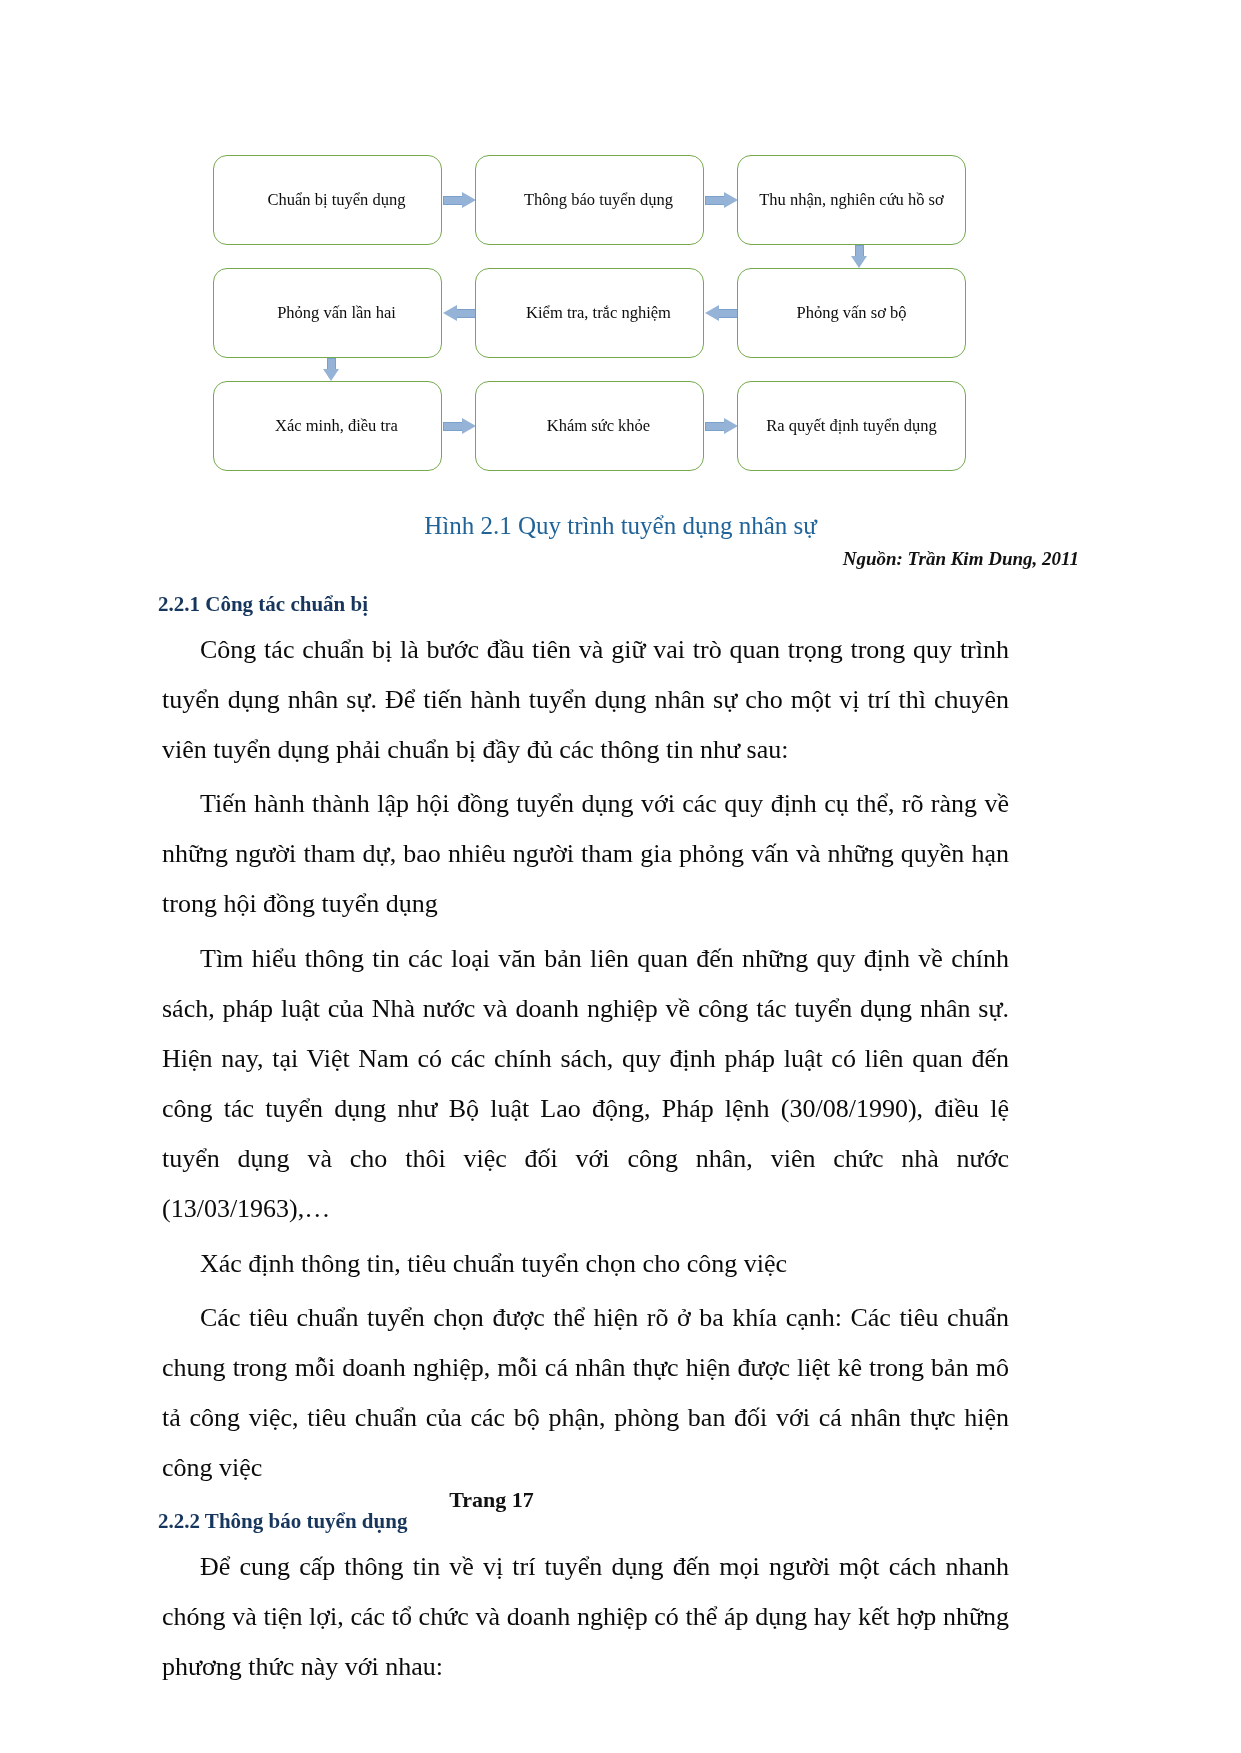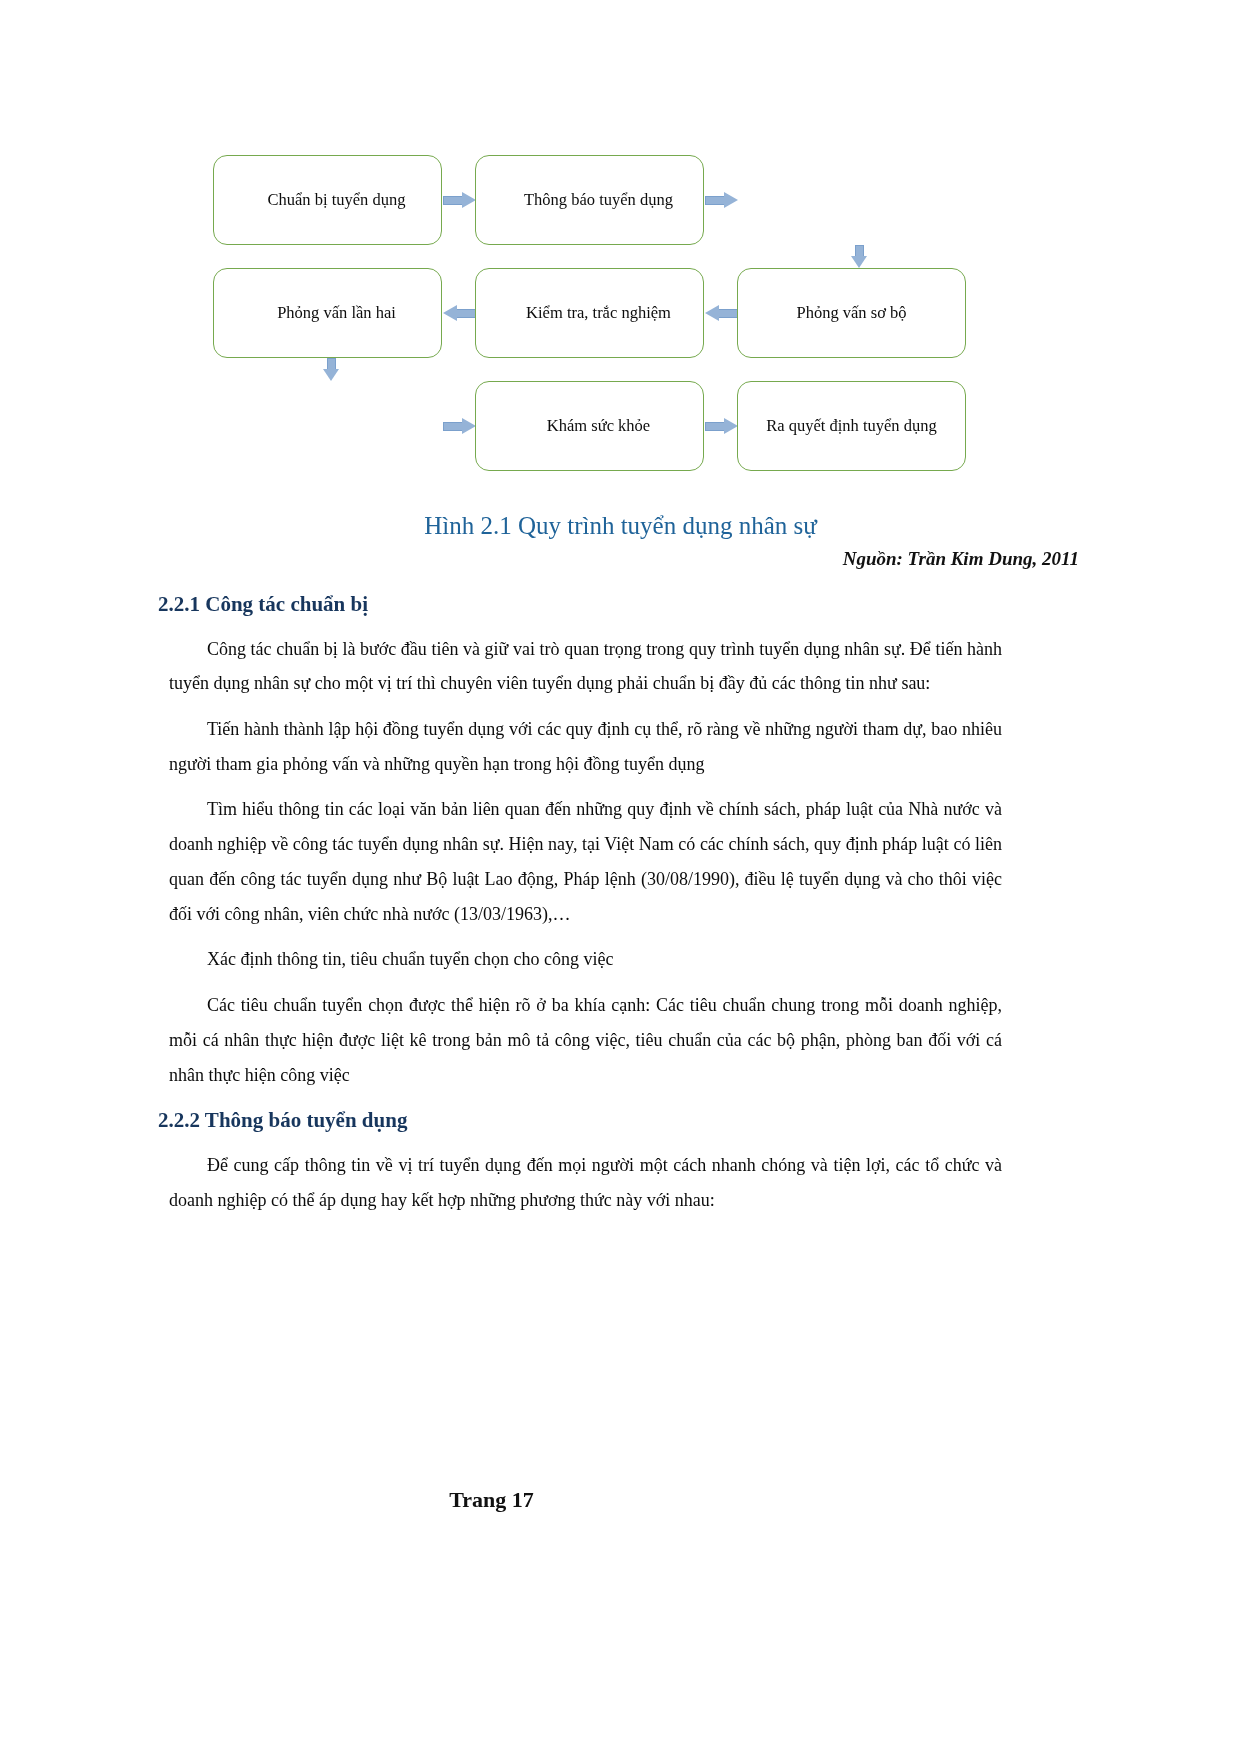--- a/index.html
+++ b/index.html
@@ -142,22 +142,22 @@
   h2.section {
     margin: 0 0 2px 0;
     font-size: 21px;
     font-weight: bold;
     color: #17365d;
     font-family: "Liberation Serif", "DejaVu Serif", serif;
     line-height: 1.55;
   }
   h2.section.spaced { margin-top: 12px; }
   p.para {
-    margin: 11px;
-    font-size: 18px;
+    margin: 4px;
+    font-size: 26px;
     color: #0b0b0b;
     text-align: justify;
     text-justify: inter-word;
     line-height: 1.93;
     text-indent: 38px;
     font-family: "Liberation Serif", "DejaVu Serif", serif;
   }
   
   .footer {
     position: absolute;
@@ -186,20 +186,23 @@
         <span class="shaft"></span>
         <span class="head"></span>
       </div>
       <div class="fc-box fc-col2">
         <span>Thông báo tuyển dụng</span>
       </div>
       <div class="arrow-h right ah-2-3">
         <span class="shaft"></span>
         <span class="head"></span>
       </div>
+      <div class="fc-box fc-col3">
+        <span>Thu nhận, nghiên cứu hồ sơ</span>
+      </div>
     </div>
 
     <div class="fc-row">
       <div class="fc-box fc-col1">
         <span>Phỏng vấn lần hai</span>
       </div>
       <div class="arrow-h left ah-2-1">
         <span class="shaft"></span>
         <span class="head"></span>
       </div>
@@ -209,20 +212,23 @@
       <div class="arrow-h left ah-3-2">
         <span class="shaft"></span>
         <span class="head"></span>
       </div>
       <div class="fc-box fc-col3">
         <span>Phỏng vấn sơ bộ</span>
       </div>
     </div>
 
     <div class="fc-row">
+      <div class="fc-box fc-col1">
+        <span>Xác minh, điều tra</span>
+      </div>
       <div class="arrow-h right ah-b-1-2">
         <span class="shaft"></span>
         <span class="head"></span>
       </div>
       <div class="fc-box fc-col2">
         <span>Khám sức khỏe</span>
       </div>
       <div class="arrow-h right ah-b-2-3">
         <span class="shaft"></span>
         <span class="head"></span>

